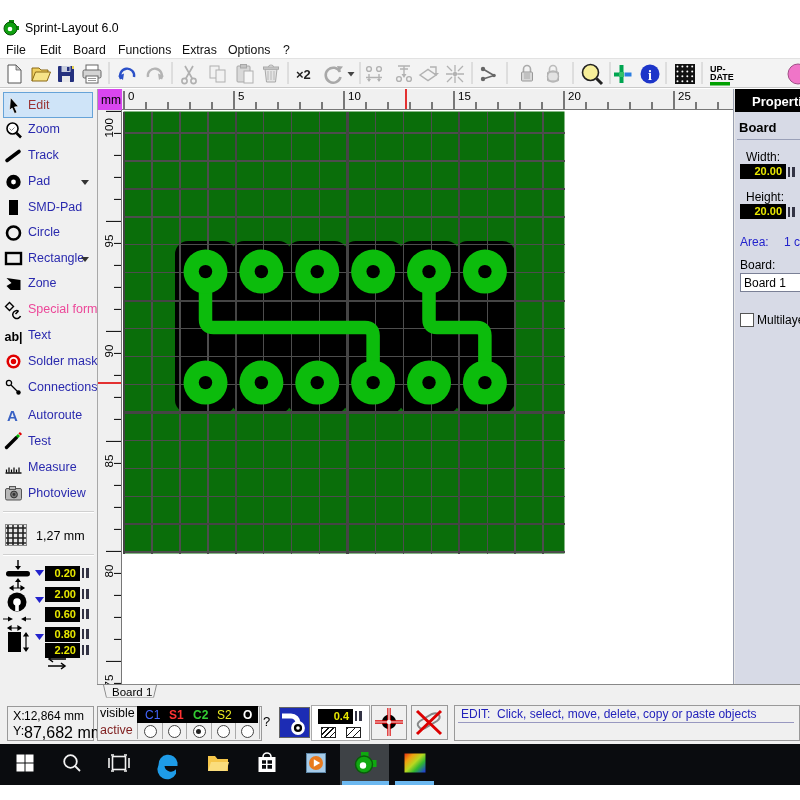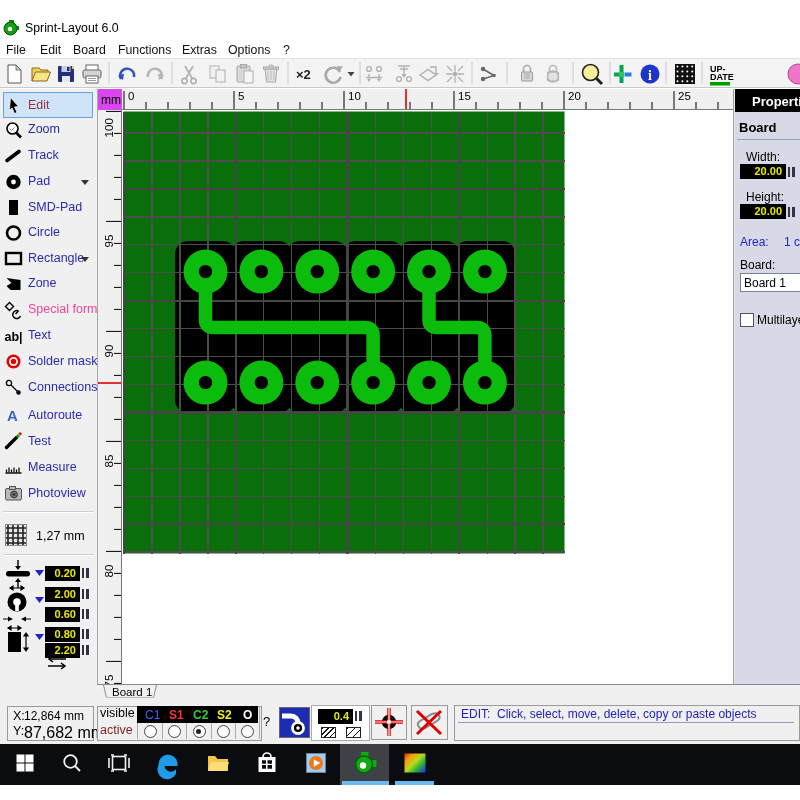--- a/index.html
+++ b/index.html
@@ -504,21 +504,21 @@
 <div class="a" style="left:13px;top:724px;font-size:12.5px;color:#000">Y:</div>
 <div class="a" style="left:24px;top:709px;width:62px;font-size:12px;white-space:nowrap;color:#000">12,864 mm</div>
 <div class="a" style="left:24px;top:724px;width:62px;text-align:right;font-size:16px;white-space:nowrap;color:#000">87,682 mm</div>
 <div class="a" style="left:97px;top:706px;width:163px;height:33px;background:#f0f0f0;border:1px solid #999"></div>
 <div class="a" style="left:100px;top:706px;font-size:12.5px;color:#000">visible</div>
 <div class="a" style="left:100px;top:723px;font-size:12.5px;color:#7f1d1d">active</div>
 <div class="a" style="left:137px;top:706px;width:121px;height:17px;background:#000"></div>
 <div class="a" style="left:145px;top:708px;font-size:12px;font-weight:normal;color:#4466ff">C1</div>
 <div class="a" style="left:169px;top:708px;font-size:12px;font-weight:bold;color:#ff3333">S1</div>
 <div class="a" style="left:193px;top:708px;font-size:12px;font-weight:bold;color:#33cc33">C2</div>
-<div class="a" style="left:217px;top:708px;font-size:12px;font-weight:bold;color:#eeee22">S2</div>
+<div class="a" style="left:217px;top:708px;font-size:12px;font-weight:normal;color:#eeee22">S2</div>
 <div class="a" style="left:243px;top:708px;font-size:12px;font-weight:bold;color:#ffffff">O</div>
 <div class="a" style="left:137px;top:723px;width:1px;height:16px;background:#aaa"></div>
 <div class="a" style="left:161.5px;top:723px;width:1px;height:16px;background:#aaa"></div>
 <div class="a" style="left:186px;top:723px;width:1px;height:16px;background:#aaa"></div>
 <div class="a" style="left:210.5px;top:723px;width:1px;height:16px;background:#aaa"></div>
 <div class="a" style="left:235px;top:723px;width:1px;height:16px;background:#aaa"></div>
 <div class="a" style="left:258.5px;top:706px;width:1px;height:33px;background:#aaa"></div>
 <div class="a" style="left:143.5px;top:725px;width:11px;height:11px;background:#fff;border:1px solid #444;border-radius:50%"></div>
 <div class="a" style="left:168px;top:725px;width:11px;height:11px;background:#fff;border:1px solid #444;border-radius:50%"></div>
 <div class="a" style="left:192.5px;top:725px;width:11px;height:11px;background:#fff;border:1px solid #444;border-radius:50%"></div>

